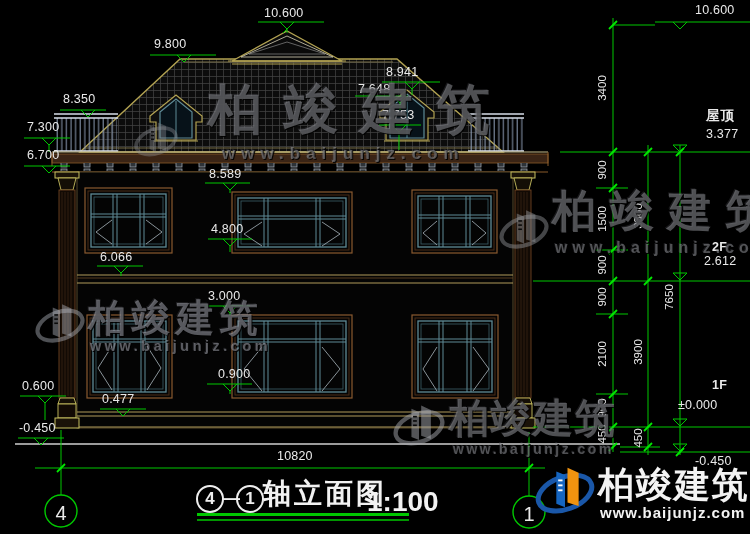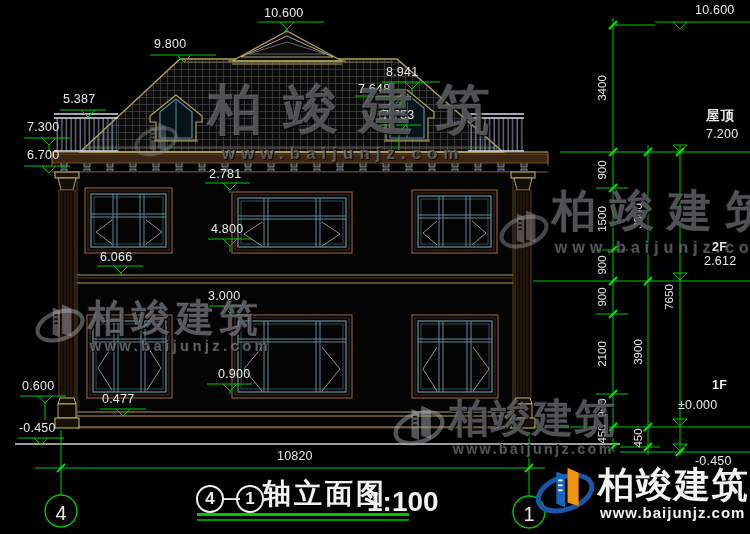--- a/index.html
+++ b/index.html
@@ -215,39 +215,39 @@
       <path d="M35 468H545M61 430V495M529 432V496"></path>
       <path stroke-width="1.8" stroke="#00e800" d="M57 472L65 464M525 472L533 464"></path>
 
       <circle cx="61" cy="511" r="16" stroke-width="1.4"></circle>
       <circle cx="529" cy="512" r="16" stroke-width="1.4"></circle>
     </g>
   </svg>
 
   <div class="t" style="left:264px;top:7px">10.600</div>
   <div class="t" style="left:154px;top:38px">9.800</div>
-  <div class="t" style="left:63px;top:93px">5.387</div>
+  <div class="t" style="left:63px;top:93px">8.350</div>
   <div class="t" style="left:27px;top:121px">7.300</div>
   <div class="t" style="left:27px;top:149px">6.700</div>
   <div class="t" style="left:386px;top:66px">8.941</div>
   <div class="t" style="left:358px;top:83px">7.648</div>
   <div class="t" style="left:382px;top:109px">7.753</div>
-  <div class="t" style="left:209px;top:168px">2.781</div>
+  <div class="t" style="left:209px;top:168px">8.589</div>
   <div class="t" style="left:211px;top:223px">4.800</div>
   <div class="t" style="left:100px;top:251px">6.066</div>
   <div class="t" style="left:208px;top:290px">3.000</div>
   <div class="t" style="left:218px;top:368px">0.900</div>
   <div class="t" style="left:22px;top:380px">0.600</div>
   <div class="t" style="left:102px;top:393px">0.477</div>
   <div class="t" style="left:19px;top:422px">-0.450</div>
   <div class="t" style="left:277px;top:450px">10820</div>
 
   <div class="t" style="left:695px;top:4px">10.600</div>
   <div class="t cnb" style="left:706px;top:109px">屋顶</div>
-  <div class="t" style="left:706px;top:128px">7.200</div>
+  <div class="t" style="left:706px;top:128px">3.377</div>
   <div class="t fl" style="left:712px;top:241px">2F</div>
   <div class="t" style="left:704px;top:255px">2.612</div>
   <div class="t fl" style="left:712px;top:379px">1F</div>
   <div class="t" style="left:678px;top:399px">±0.000</div>
   <div class="t" style="left:695px;top:455px">-0.450</div>
 
   <div class="tv" style="left:603px;top:88px">3400</div>
   <div class="tv" style="left:603px;top:170px">900</div>
   <div class="tv" style="left:603px;top:219px">1500</div>
   <div class="tv" style="left:603px;top:265px">900</div>

